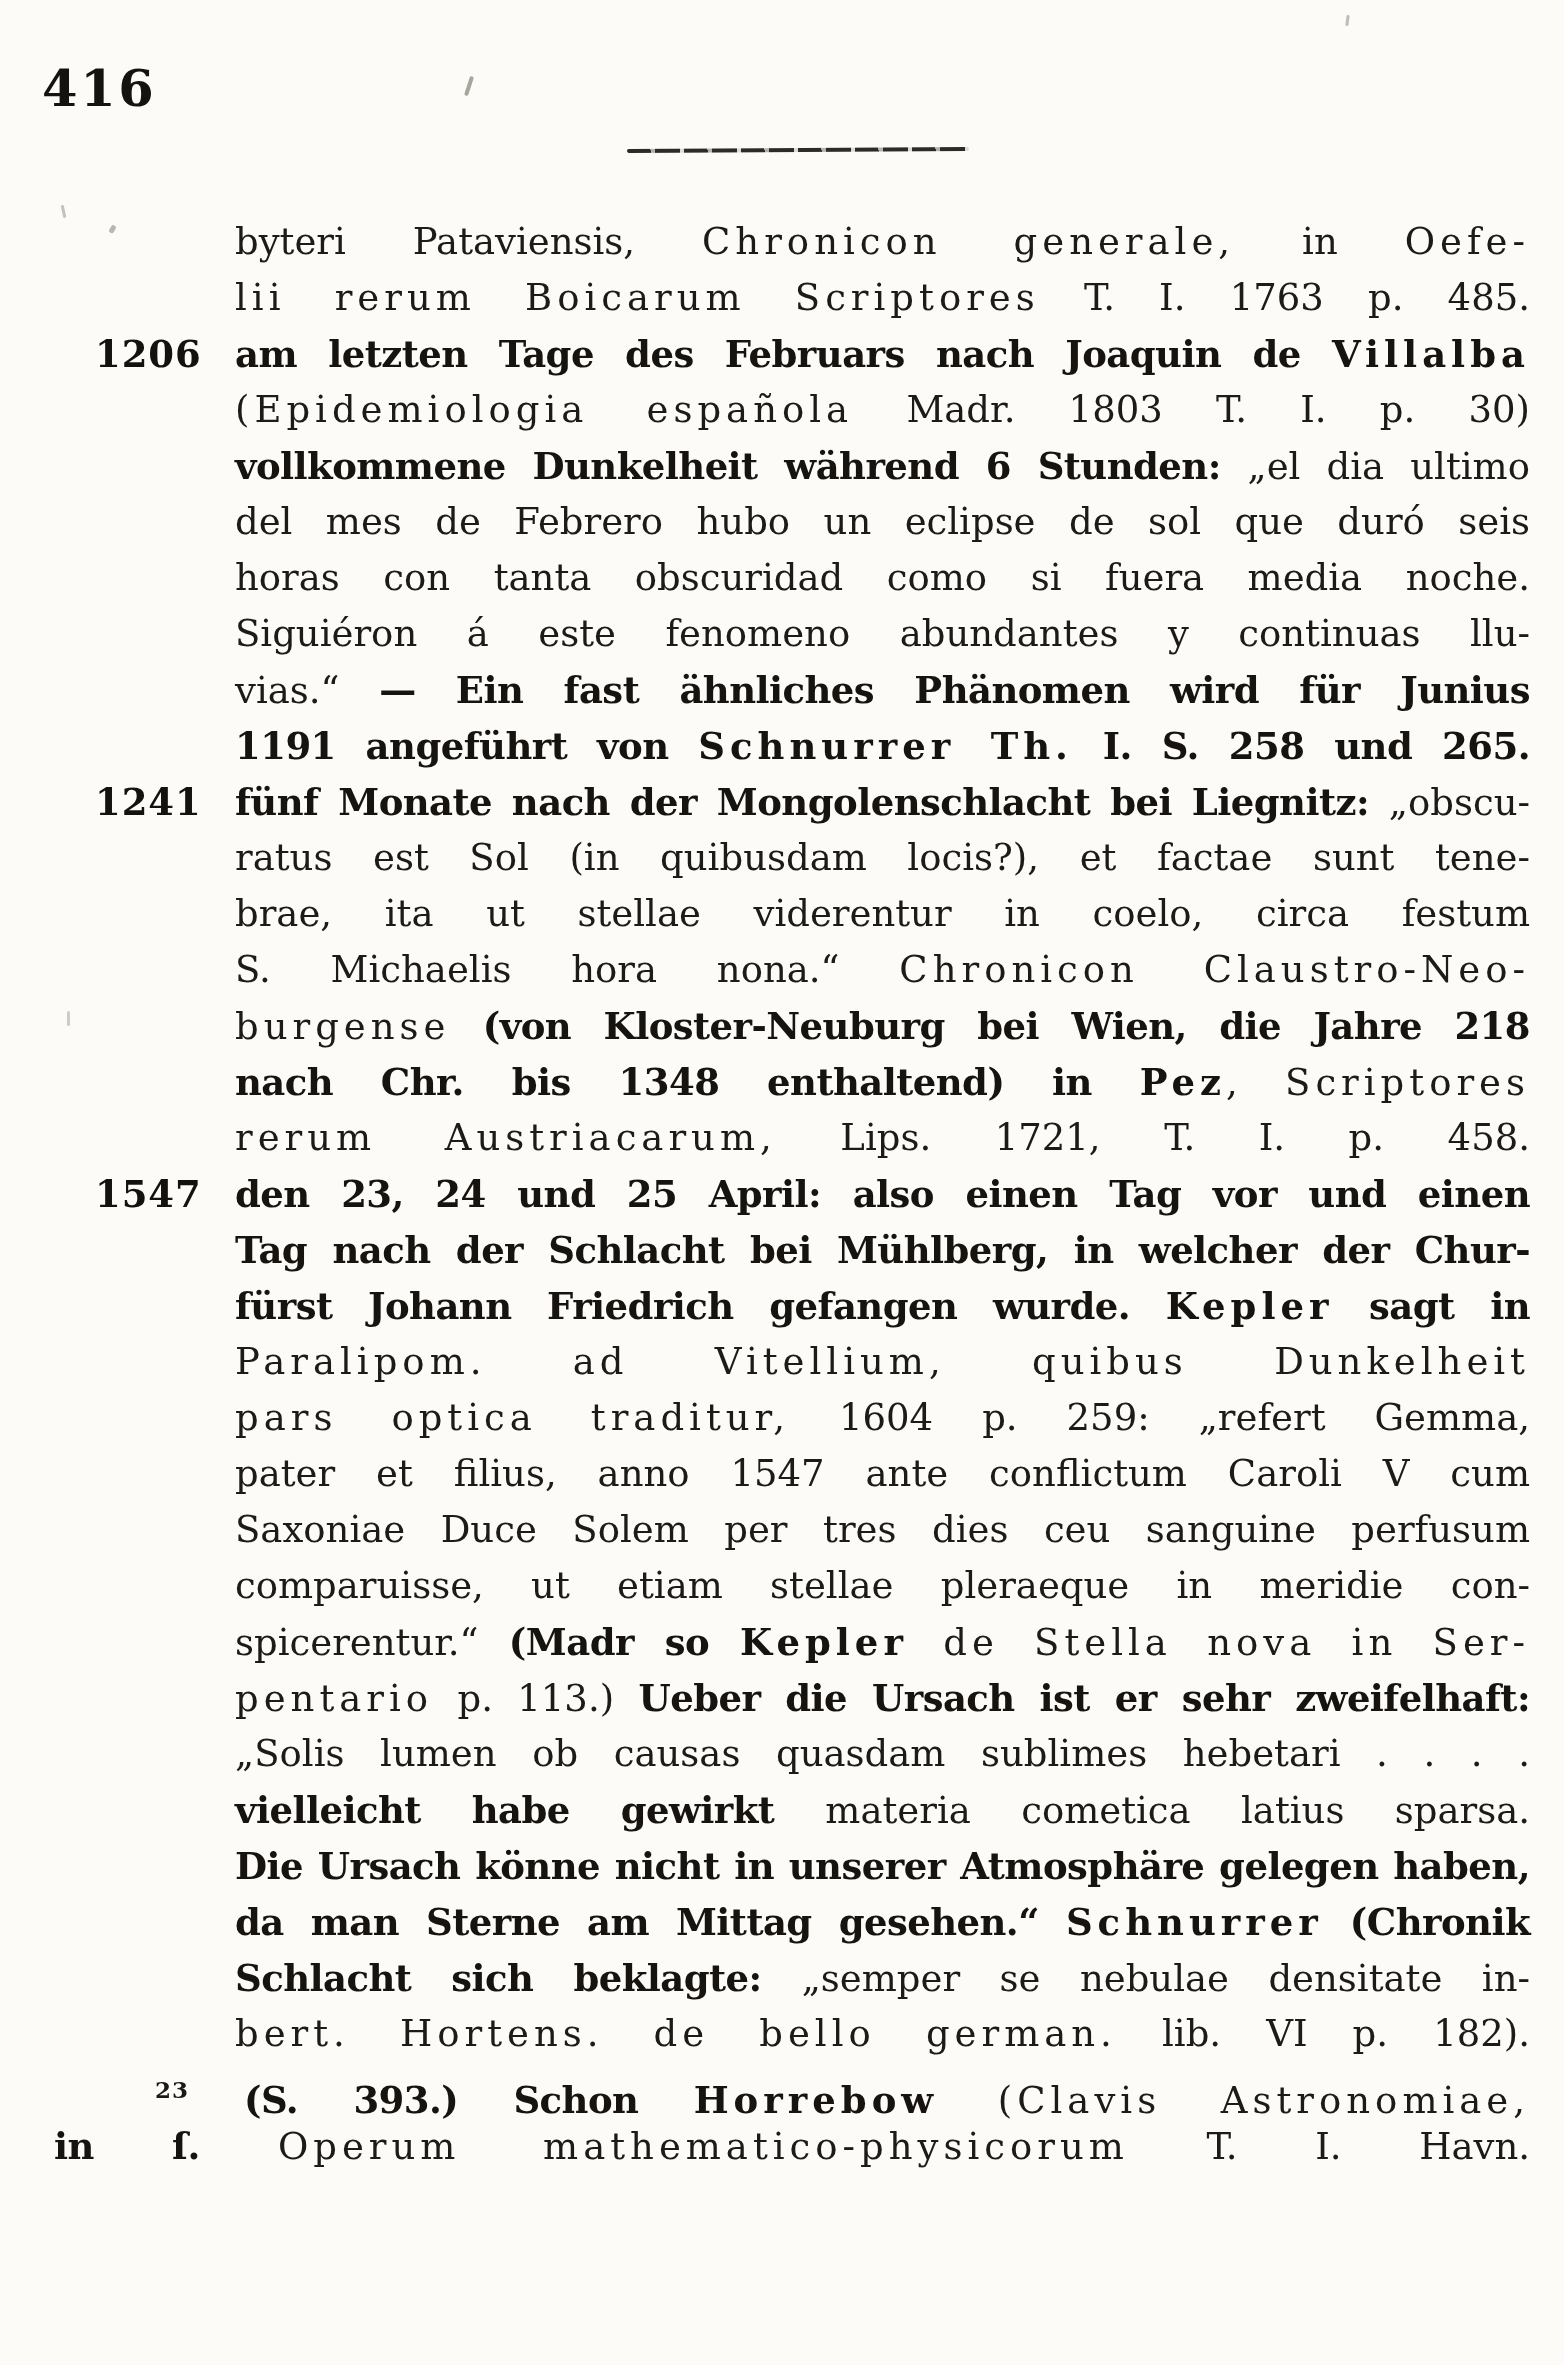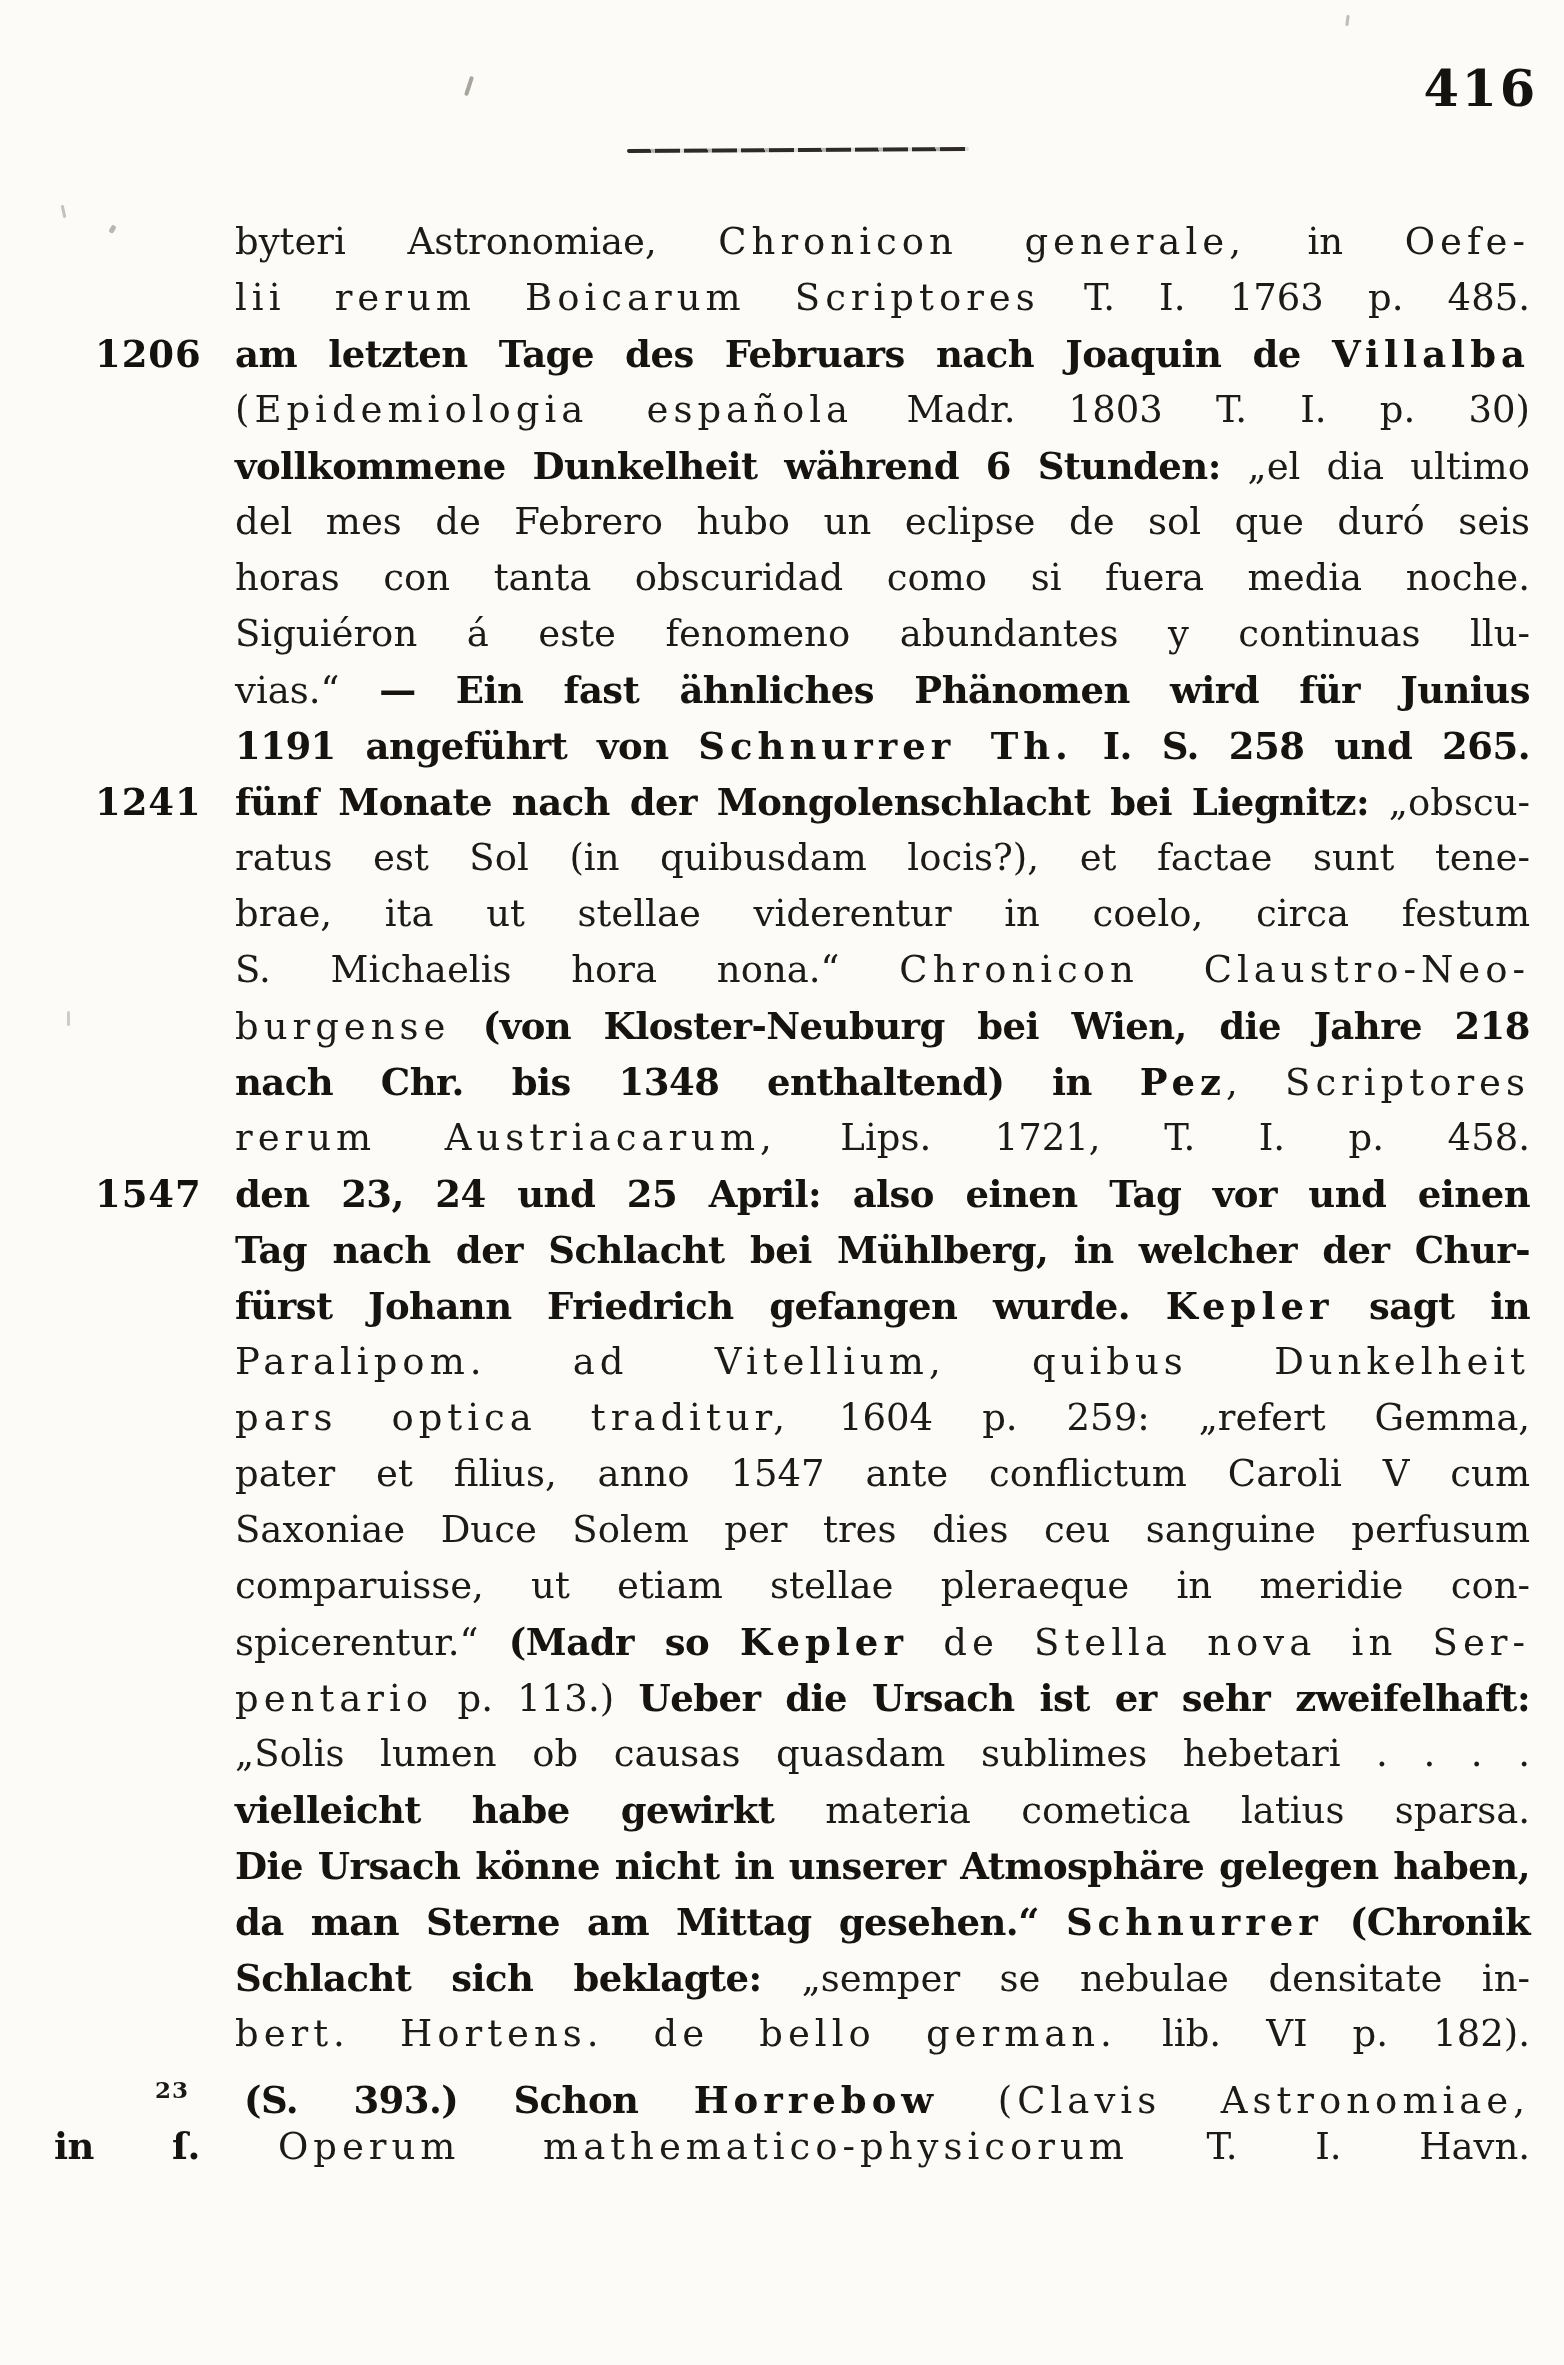--- a/index.html
+++ b/index.html
@@ -8,25 +8,26 @@
     width: 1565px;
     height: 2366px;
     background: #fcfbf8;
     color: #1b1916;
     font-family: "DejaVu Serif", "Liberation Serif", serif;
     overflow: hidden;
   }
   .page-number {
     position: absolute;
     top: 58px; left: 0; right: 27px;
-    text-align: right;
+    text-align: left;
     font-size: 51px;
     font-weight: bold;
     letter-spacing: 2.7px;
     color: #15130f;
+    padding-left: 42px;
   }
   .header-rule {
     position: absolute;
     top: 148px; left: 627px;
     width: 342px; height: 3.6px;
     transform: rotate(-0.3deg);
     background: repeating-linear-gradient(90deg,
       #2e2b27 0px, #2e2b27 23.5px,
       rgba(46,43,39,0.35) 23.5px, rgba(46,43,39,0.35) 28px,
       #2e2b27 28px, #2e2b27 53px,
@@ -78,21 +79,21 @@
   .speckle.s4 { top: 225px; left: 110px;  width: 4.5px;  height: 8.2px;  transform: rotate(30deg); opacity: .6; }
   .speckle.s5 { top: 1011px; left: 67px;  width: 2.7px;  height: 14.5px; opacity: .4; }
 </style>
 </head>
 <body>
 
 <div class="page">
   <div class="page-number">416</div>
   <div class="header-rule"></div>
   <div class="text-block" id="text-block">
-      <div class="line"><span class="seg ro">byteri Astronomiae, </span><span class="seg ro sp">Chronicon generale,</span><span class="seg ro"> in </span><span class="seg ro sp">Oefe-</span></div>
+      <div class="line"><span class="seg ro">byteri Pataviensis, </span><span class="seg ro sp">Chronicon generale,</span><span class="seg ro"> in </span><span class="seg ro sp">Oefe-</span></div>
       <div class="line"><span class="seg ro sp">lii rerum Boicarum Scriptores</span><span class="seg ro"> T. I. 1763 p. 485.</span></div>
       <div class="line"><span class="year">1206</span><span class="seg fr">am letzten Tage des Februars nach Joaquin de </span><span class="seg fr sp">Villalba</span></div>
       <div class="line"><span class="seg ro sp">(Epidemiologia española</span><span class="seg ro"> Madr. 1803 T. I. p. 30)</span></div>
       <div class="line"><span class="seg fr">vollkommene Dunkelheit während 6 Stunden: </span><span class="seg ro">„el dia ultimo</span></div>
       <div class="line"><span class="seg ro">del mes de Febrero hubo un eclipse de sol que duró seis</span></div>
       <div class="line"><span class="seg ro">horas con tanta obscuridad como si fuera media noche.</span></div>
       <div class="line"><span class="seg ro">Siguiéron á este fenomeno abundantes y continuas llu-</span></div>
       <div class="line"><span class="seg ro">vias.“ </span><span class="seg fr">— Ein fast ähnliches Phänomen wird für Junius</span></div>
       <div class="line"><span class="seg fr">1191 angeführt von </span><span class="seg fr sp">Schnurrer Th.</span><span class="seg fr"> I. S. 258 und 265.</span></div>
       <div class="line"><span class="year">1241</span><span class="seg fr">fünf Monate nach der Mongolenschlacht bei Liegnitz: </span><span class="seg ro">„obscu-</span></div>

